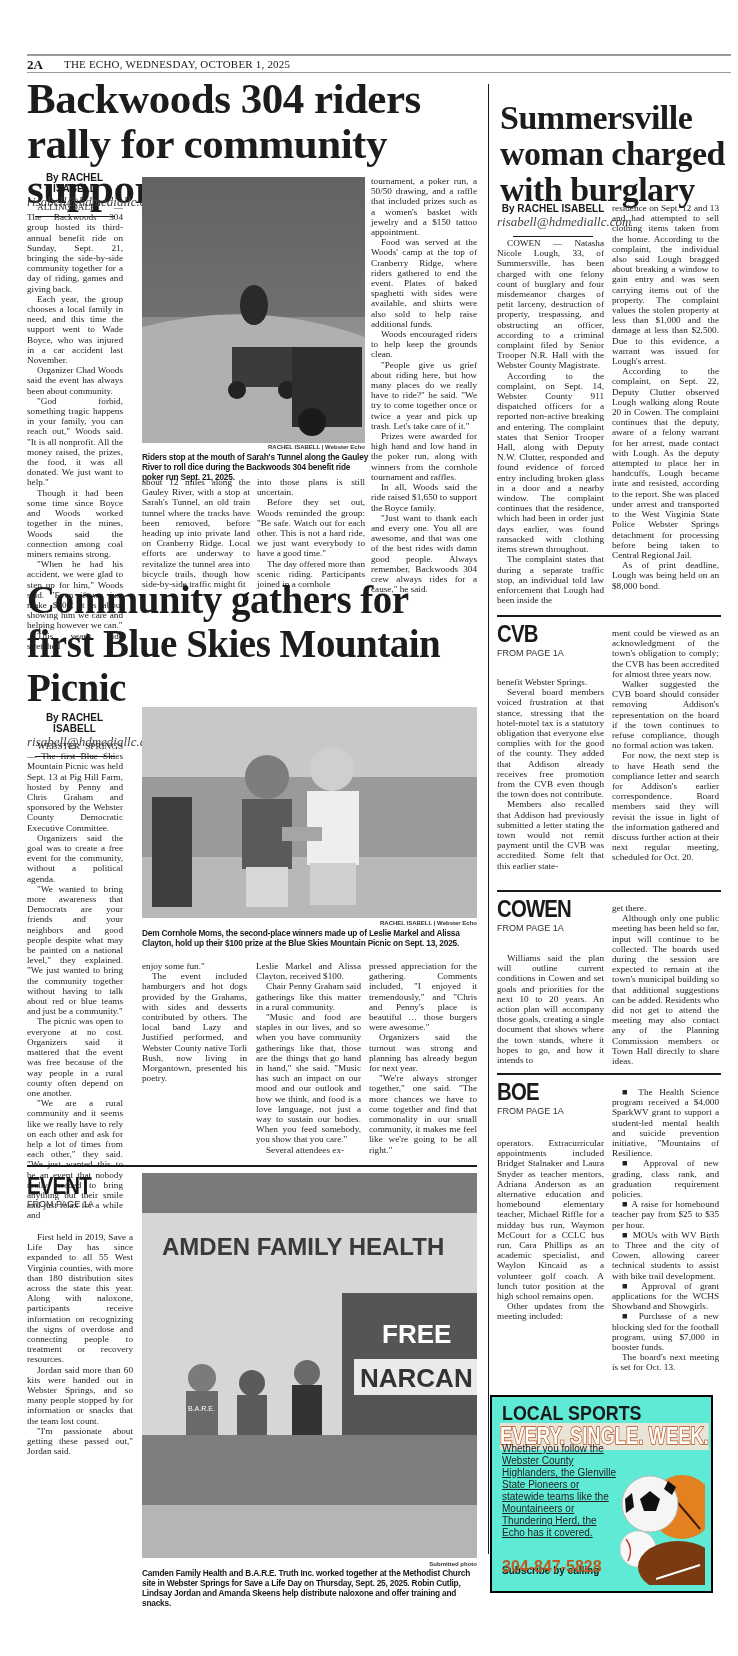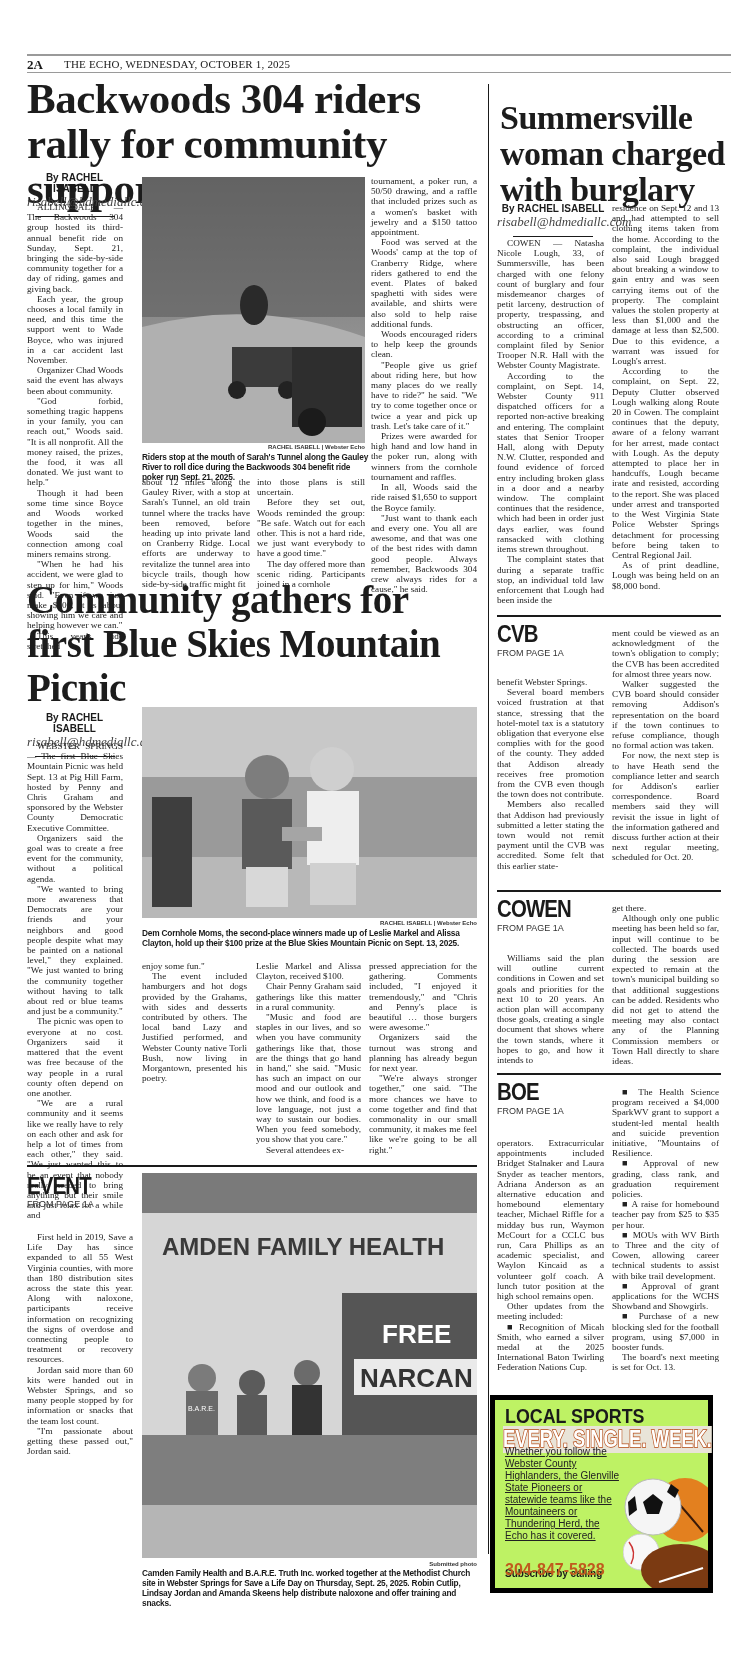--- a/index.html
+++ b/index.html
@@ -20,21 +20,21 @@
   .byline .by { font-family: "Liberation Sans", sans-serif; font-weight: bold; font-size: 10px; }
   .byline .email { font-family: "Liberation Serif", serif; font-style: italic; font-size: 13px; color: #444; }
   .byline .bar { width: 80px; height: 1px; background: #1a1a1a; margin: 6px auto 0; }
   .col { font-family: "Liberation Serif", serif; font-size: 9.2px; line-height: 10.2px; text-align: justify; color: #222; hyphens: auto; }
   .col p { text-indent: 10px; }
   .photo { background: #888; overflow: hidden; }
   .credit { font-family: "Liberation Sans", sans-serif; font-size: 6px; font-weight: bold; text-align: right; color: #333; }
   .caption { font-family: "Liberation Sans", sans-serif; font-size: 8.3px; font-weight: bold; line-height: 10px; color: #1a1a1a; letter-spacing: -0.2px; }
   .jump-title { font-family: "Liberation Sans", sans-serif; font-weight: bold; font-size: 24px; letter-spacing: -1px; transform: scaleX(0.85); transform-origin: left; }
   .jump-from { font-family: "Liberation Sans", sans-serif; font-size: 9px; color: #333; }
-  .ad { background: #bef264; border: 5px solid #000000; }
+  .ad { background: #5eead4; border: 2px solid #000000; }
   .ad-h1 { font-family: "Liberation Sans", sans-serif; font-weight: bold; font-size: 21px; color: #1a1a1a; transform: scaleX(0.85); transform-origin: left; }
   .ad-h2 { font-family: "Liberation Sans", sans-serif; font-weight: bold; font-size: 23px; color: #fff; background: #e9e4d8; -webkit-text-stroke: 1.5px #b44a14; paint-order: stroke fill; transform: scaleX(0.8); transform-origin: left; white-space: nowrap; text-shadow: 0 0 0 #b44a14; }
   .ad-body { font-family: "Liberation Sans", sans-serif; font-size: 10px; line-height: 12px; color: #222; }
   .ad-sub { font-family: "Liberation Sans", sans-serif; font-weight: bold; font-size: 10px; margin-top: 20px; }
   .ad-phone { font-family: "Liberation Sans", sans-serif; font-weight: bold; font-size: 16px; color: #c05a1e; }
 </style>
 </head>
 <body>
 
 <div class="abs rule-top"></div>
@@ -140,21 +140,20 @@
   <p style="text-indent:0">get there.</p>
   <p>Although only one public meeting has been held so far, input will continue to be collected. The boards used during the session are expected to remain at the town's municipal building so that additional suggestions can be added. Residents who did not get to attend the meeting may also contact any of the Planning Commission members or Town Hall directly to share ideas.</p>
 </div>
 
 <div class="abs hrule" style="left:497px;top:1073px;width:224px;"></div>
 <div class="abs jump-title" style="left:497px;top:1078px;">BOE</div>
 <div class="abs jump-from" style="left:497px;top:1106px;">FROM PAGE 1A</div>
 <div class="abs col" style="left:497px;top:1138px;width:107px;">
   <p style="text-indent:0">operators. Extracurricular appointments included Bridget Stalnaker and Laura Snyder as teacher mentors, Adriana Anderson as an alternative education and homebound elementary teacher, Michael Riffle for a midday bus run, Waymon McCourt for a CCLC bus run, Cara Phillips as an academic specialist, and Waylon Kincaid as a volunteer golf coach. A lunch tutor position at the high school remains open.</p>
   <p>Other updates from the meeting included:</p>
-  <p>■ Recognition of Micah Smith, who earned a silver medal at the 2025 International Baton Twirling Federation Nations Cup.</p>
 </div>
 <div class="abs col" style="left:612px;top:1087px;width:107px;">
   <p>■ The Health Science program received a $4,000 SparkWV grant to support a student-led mental health and suicide prevention initiative, "Mountains of Resilience.</p>
   <p>■ Approval of new grading, class rank, and graduation requirement policies.</p>
   <p>■ A raise for homebound teacher pay from $25 to $35 per hour.</p>
   <p>■ MOUs with WV Birth to Three and the city of Cowen, allowing career technical students to assist with bike trail development.</p>
   <p>■ Approval of grant applications for the WCHS Showband and Showgirls.</p>
   <p>■ Purchase of a new blocking sled for the football program, using $7,000 in booster funds.</p>
   <p>The board's next meeting is set for Oct. 13.</p>
 </div>

